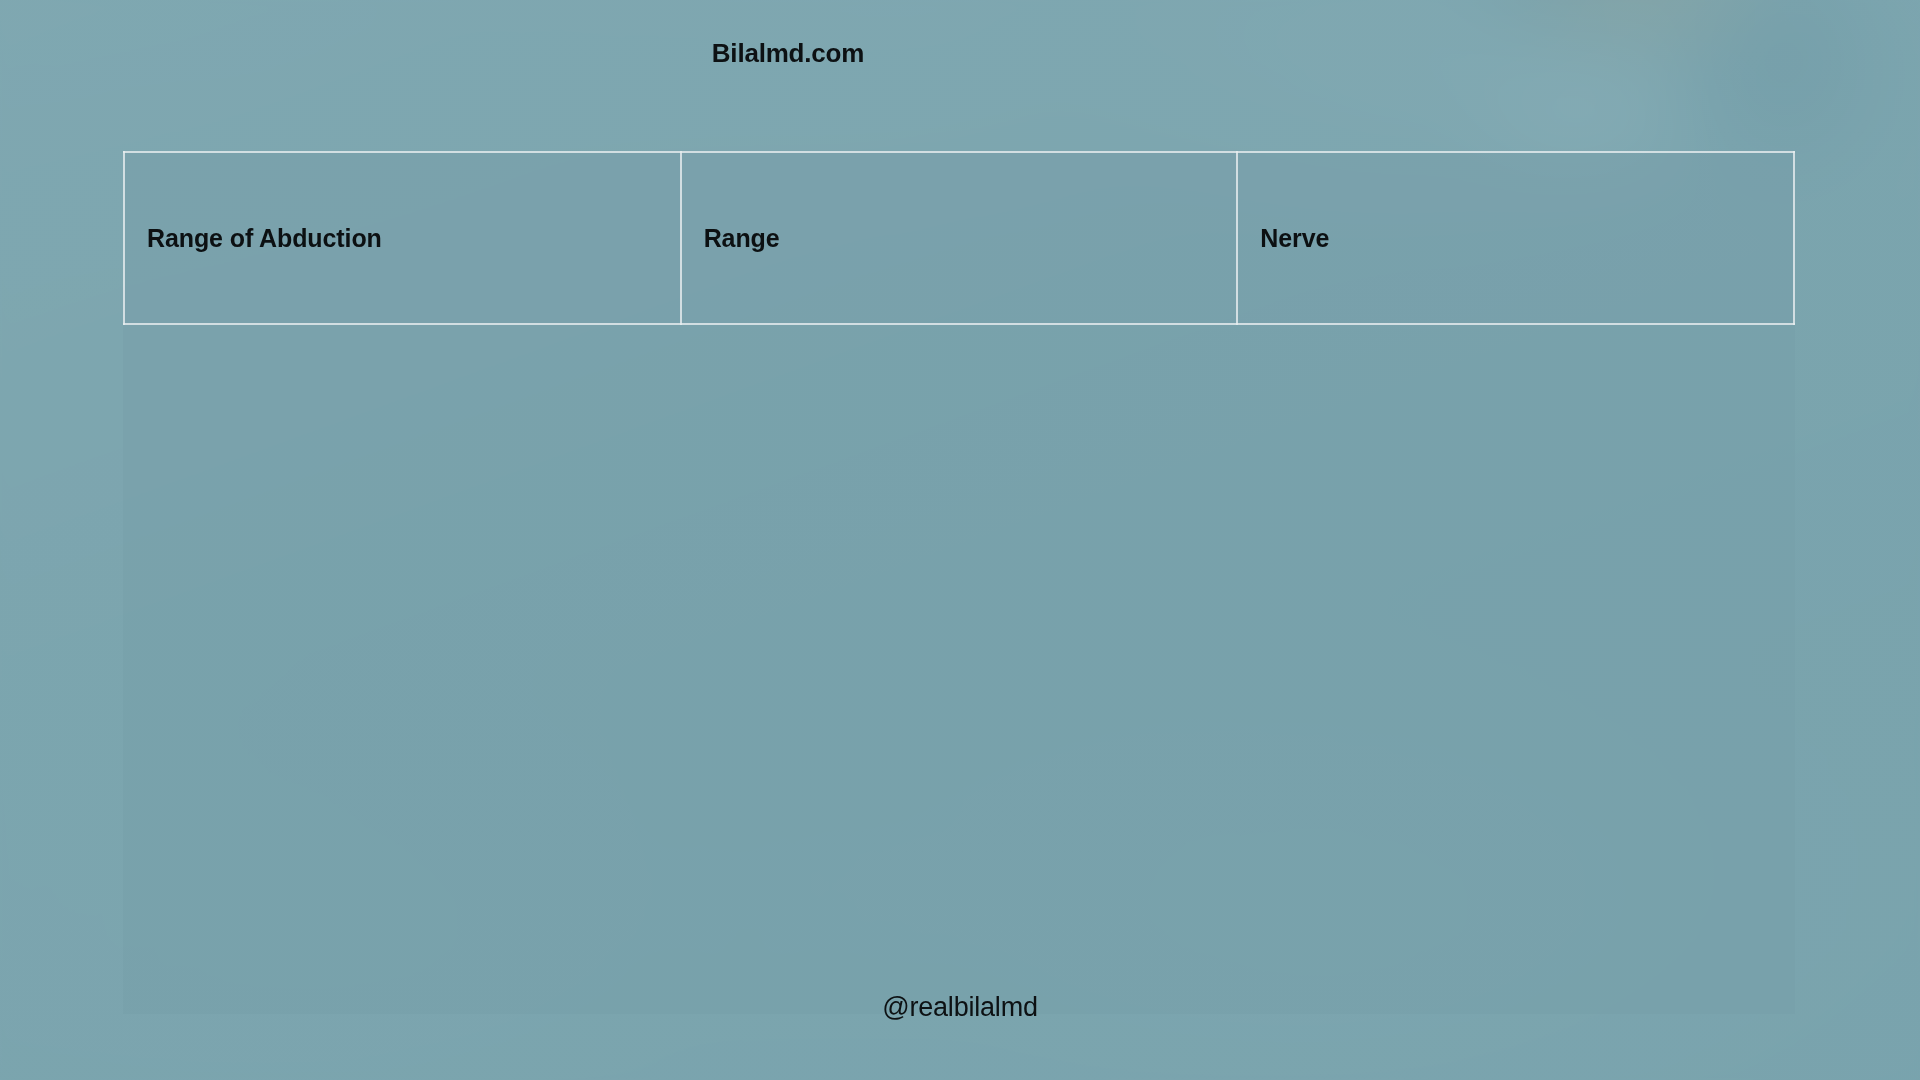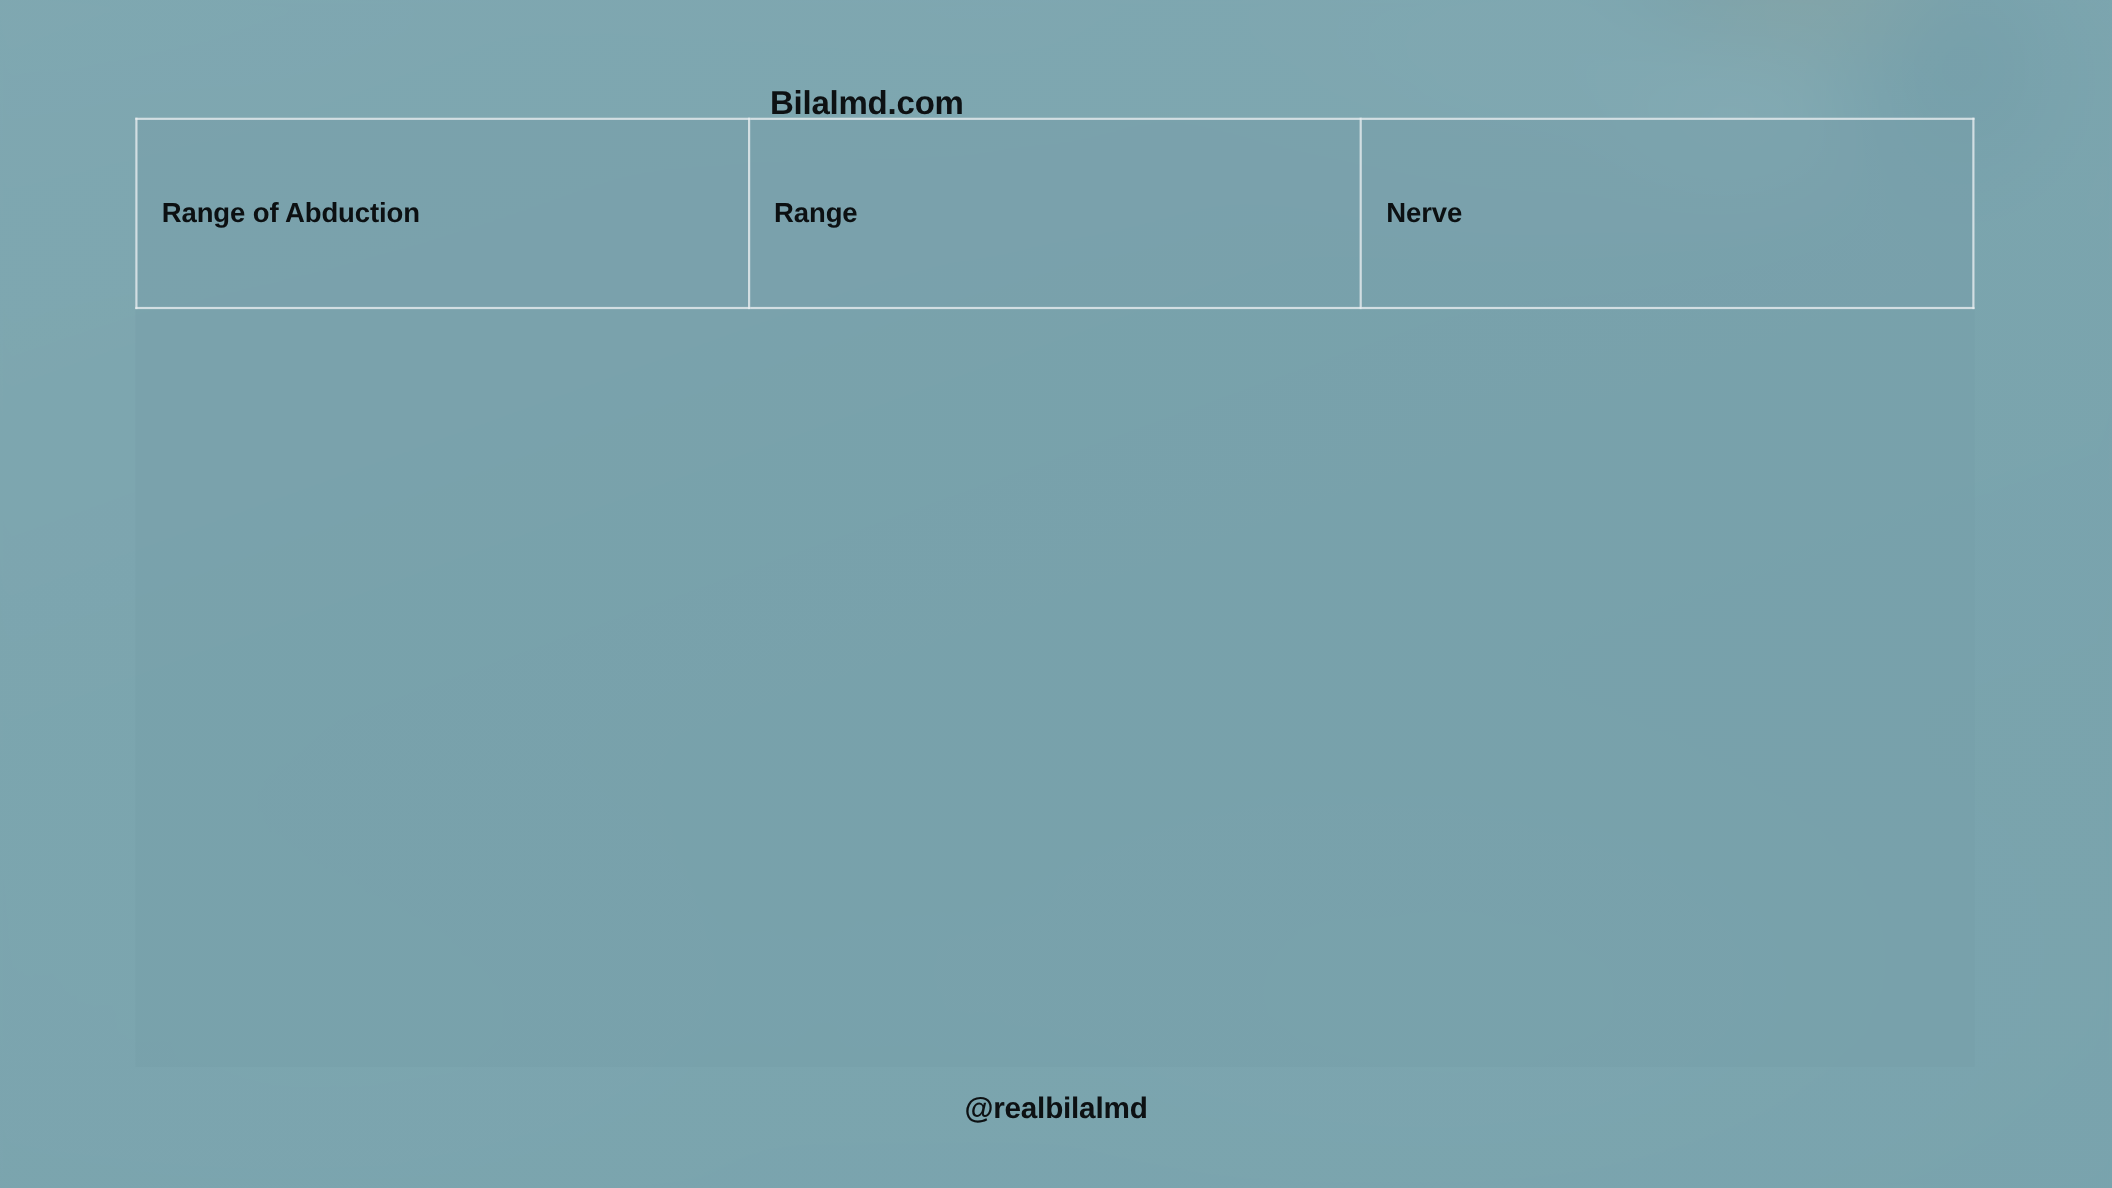--- a/index.html
+++ b/index.html
@@ -65,53 +65,53 @@
     position: absolute;
     inset: 0;
   }
 
   .site-title {
     position: absolute;
     top: 38px;
     left: 0;
     width: 1576px;
     text-align: center;
-    font-size: 30px;
+    font-size: 26px;
     font-weight: bold;
     color: #0d1113;
     letter-spacing: -0.2px;
-    margin-top: 40px;
   }
 
   .handle {
     position: absolute;
     top: 992px;
     left: 0;
     width: 1920px;
     text-align: center;
     font-size: 27px;
-    font-weight: bold;
+    font-weight: normal;
     color: #0d1113;
     letter-spacing: -0.2px;
   }
 
   .table-wrap {
     position: absolute;
     left: 123px;
     top: 107px;
     width: 1672px;
     height: 863px;
   }
 
   table.data {
     width: 100%;
     height: 100%;
     border-collapse: collapse;
     table-layout: fixed;
     background: rgba(118,157,167,0.40);
+    margin-top: 44px;
   }
 
   table.data th,
   table.data td {
     border: 2px solid rgba(233,238,240,0.80);
     padding: 0 22px;
     vertical-align: middle;
     text-align: left;
     color: #0c1012;
     background: rgba(122,161,171,0.22);

